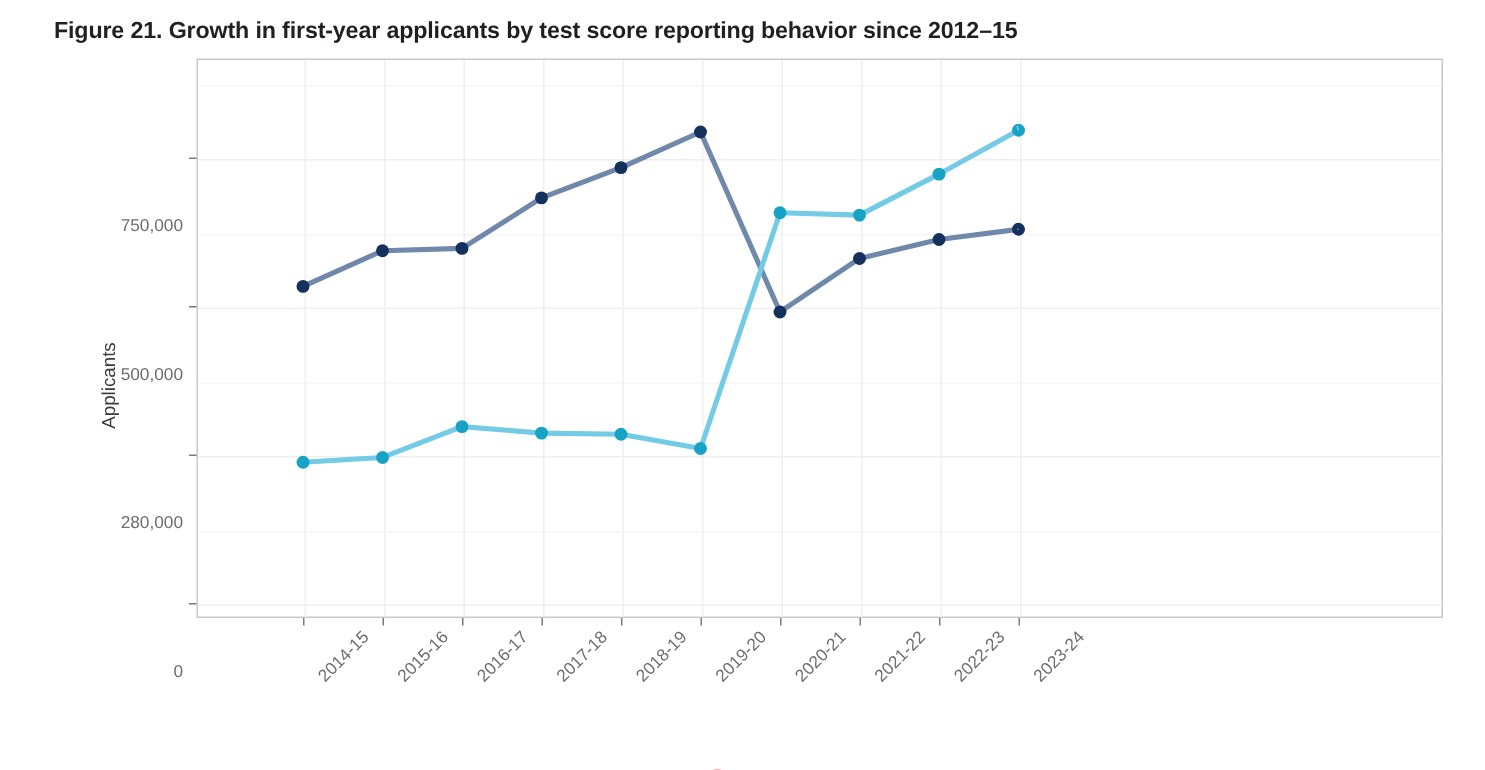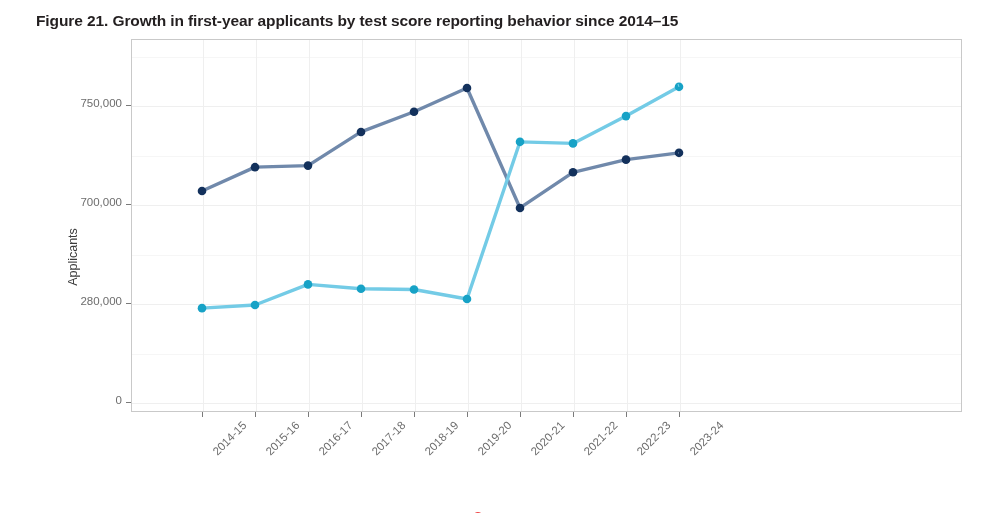--- a/index.html
+++ b/index.html
@@ -43,20 +43,21 @@
     position:absolute; top:0; bottom:0; width:1px;
     background:#efefef;
   }
   .ytick-label{
     position:absolute;
     right:996px;
     font-size:11.5px;
     color:#6d6d6d;
     text-align:right;
     white-space:nowrap;
+    margin-top:48px;
   }
   .ytick-mark{
     position:absolute;
     width:5px;height:1px;background:#7a7a7a;
   }
   .xtick-mark{
     position:absolute;
     width:1px;height:5px;background:#7a7a7a;
   }
   .xtick-label{
@@ -94,21 +95,21 @@
     position:absolute;
     font-size:11.5px;
     color:#2b2b2b;
     line-height:15px;
     white-space:pre;
   }
 </style>
 </head>
 <body>
 
-<div id="figure-title">Figure 21. Growth in first-year applicants by test score reporting behavior since 2014–15</div>
+<div id="figure-title">Figure 21. Growth in first-year applicants by test score reporting behavior since 2012–15</div>
 
 <div id="chart-area">
 
   <div id="plot-panel">
       <div class="gridline-major" style="top: 363px;"></div>
       <div class="gridline-major" style="top: 264px;"></div>
       <div class="gridline-major" style="top: 165px;"></div>
       <div class="gridline-major" style="top: 66px;"></div>
       <div class="gridline-minor" style="top: 313.5px;"></div>
       <div class="gridline-minor" style="top: 214.5px;"></div>
@@ -155,21 +156,21 @@
       <line x1="679" y1="86.83350000000002" x2="678" y2="84" stroke="#73cbe6" stroke-width="1.1"></line>
       <line x1="679" y1="152.83363200000002" x2="678" y2="153" stroke="#7089ab" stroke-width="1.1"></line>
     </svg>
 
 
 
 <div class="ytick-label" style="top: 394px; left: 60px; width: 62px; right: auto;">0</div>
     <div class="ytick-mark" style="top: 402px; left: 126px;"></div>
     <div class="ytick-label" style="top: 295px; left: 60px; width: 62px; right: auto;">280,000</div>
     <div class="ytick-mark" style="top: 303px; left: 126px;"></div>
-    <div class="ytick-label" style="top: 196px; left: 60px; width: 62px; right: auto;">700,000</div>
+    <div class="ytick-label" style="top: 196px; left: 60px; width: 62px; right: auto;">500,000</div>
     <div class="ytick-mark" style="top: 204px; left: 126px;"></div>
     <div class="ytick-label" style="top: 97px; left: 60px; width: 62px; right: auto;">750,000</div>
     <div class="ytick-mark" style="top: 105px; left: 126px;"></div>
     <div class="xtick-mark" style="left: 202px; top: 412px;"></div>
     <div class="xtick-label" style="left: 198px; top: 419px;">2014-15</div>
     <div class="xtick-mark" style="left: 255px; top: 412px;"></div>
     <div class="xtick-label" style="left: 251px; top: 419px;">2015-16</div>
     <div class="xtick-mark" style="left: 308px; top: 412px;"></div>
     <div class="xtick-label" style="left: 304px; top: 419px;">2016-17</div>
     <div class="xtick-mark" style="left: 361px; top: 412px;"></div>

